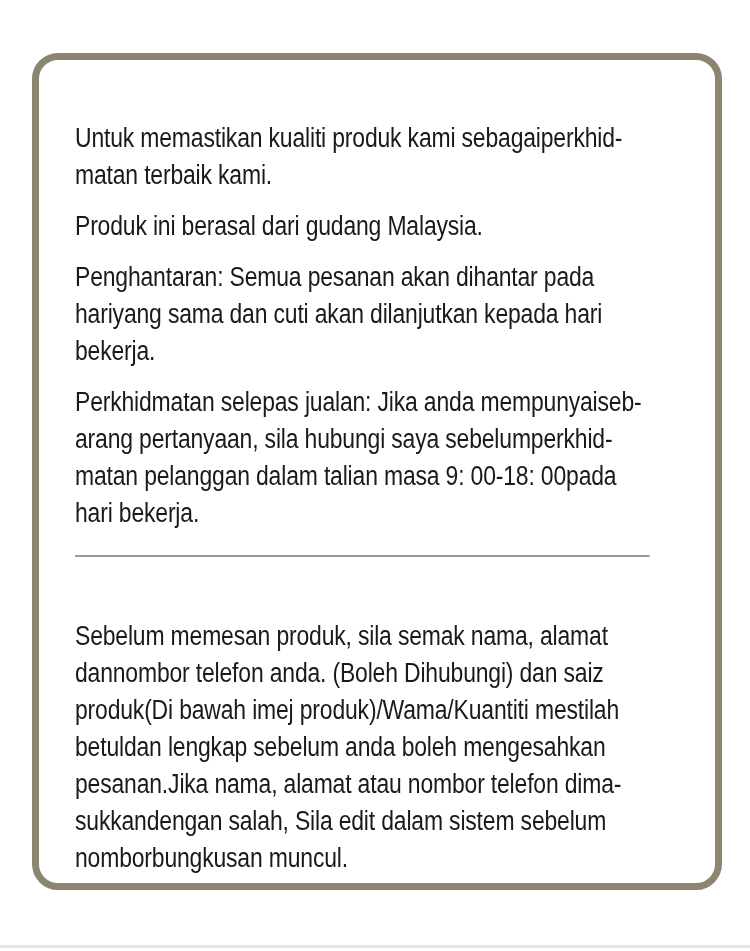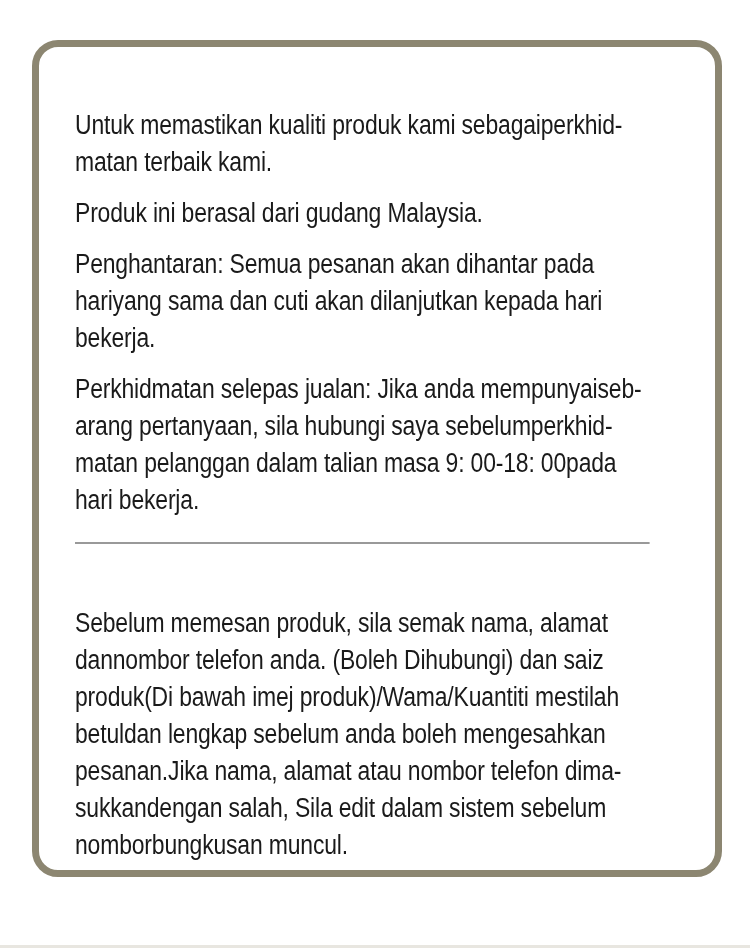--- a/index.html
+++ b/index.html
@@ -10,21 +10,21 @@
     width: 750px;
     height: 951px;
     position: relative;
     background: var(--page-bg, #ffffff);
     font-family: "Liberation Sans", "DejaVu Sans", sans-serif;
     overflow: hidden;
   }
   .notice-card {
     position: absolute;
     left: 32px;
-    top: 40px;
+    top: 53px;
     width: 690px;
     height: 837px;
     box-sizing: border-box;
     border: 7px solid var(--card-border, #8c8671);
     border-radius: 26px;
     background: #ffffff;
     overflow: hidden;
   }
   .card-content {
     position: absolute;

